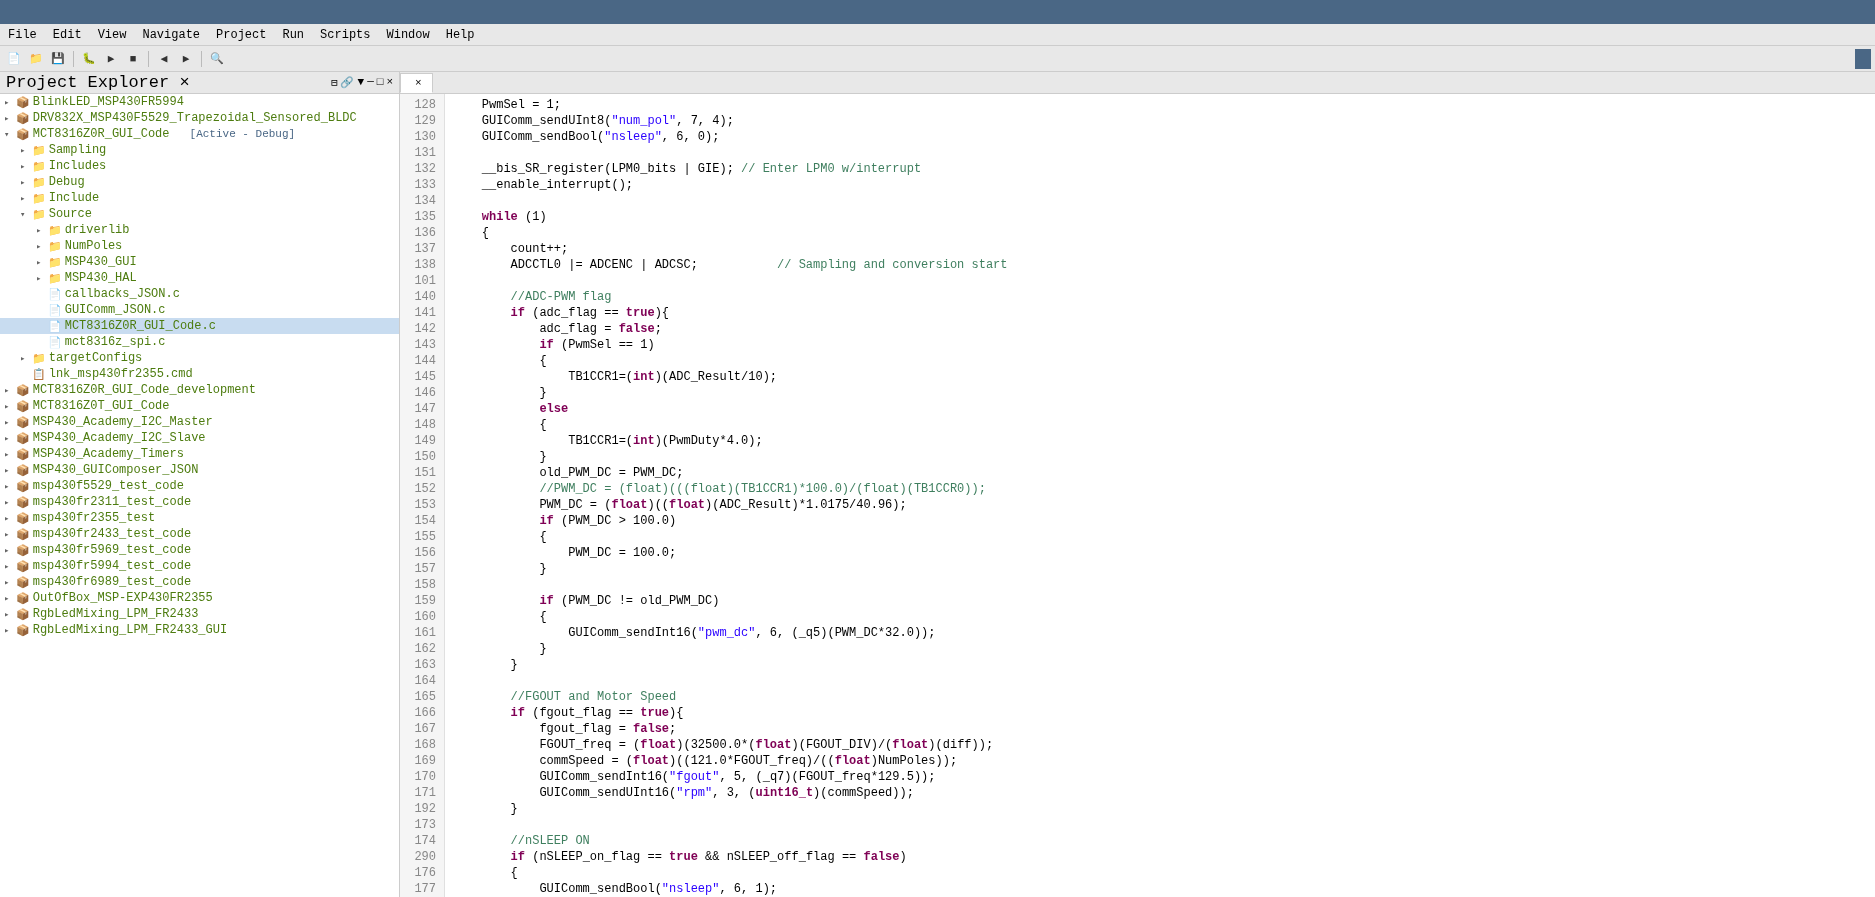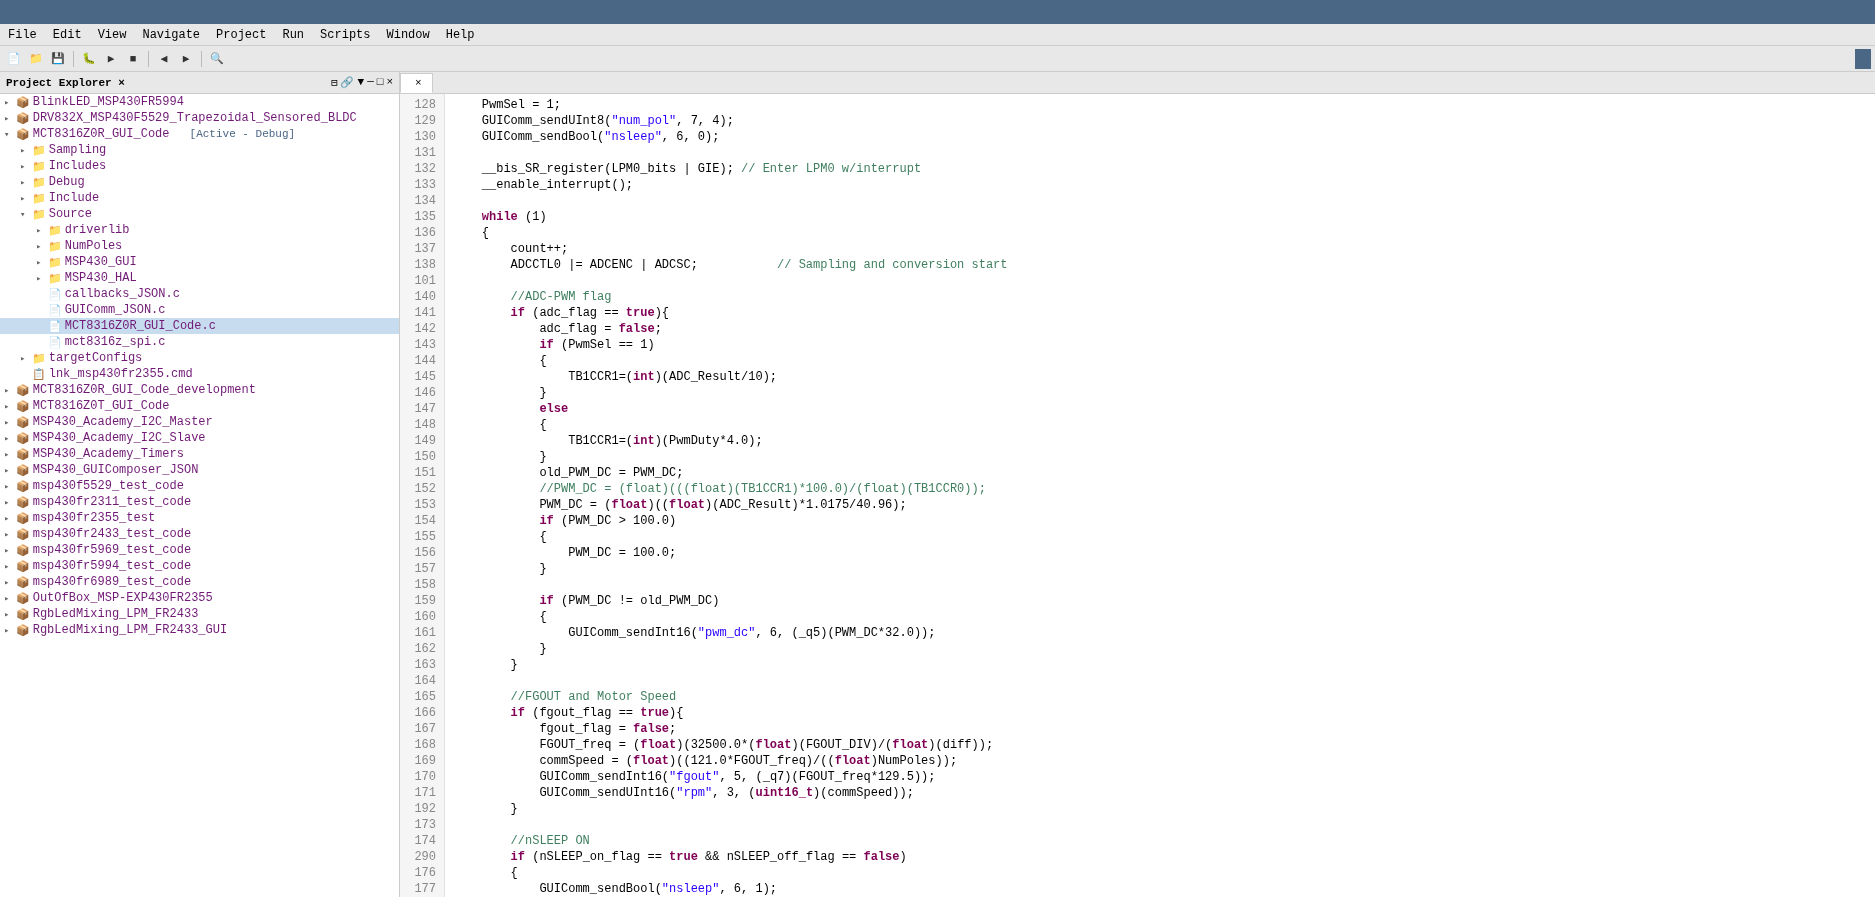--- a/index.html
+++ b/index.html
@@ -86,22 +86,22 @@
       background: #e8e8e8;
       padding: 3px 6px;
       font-size: 12px;
       border-bottom: 1px solid #ccc;
       display: flex;
       align-items: center;
       justify-content: space-between;
       height: 22px;
     }
     #project-header-title {
-      font-weight: bold;
-      font-size: 11px;
+      font-weight: normal;
+      font-size: 17px;
     }
     #project-header-icons {
       display: flex;
       gap: 3px;
     }
     #project-tree {
       overflow-y: auto;
       flex: 1;
       font-size: 12px;
     }
@@ -109,21 +109,21 @@
       display: flex;
       align-items: center;
       padding: 1px 0;
       cursor: pointer;
       white-space: nowrap;
     }
     .tree-item.selected { background: #c8dcf0; }
     .tree-indent { display: inline-block; }
     .tree-arrow { display: inline-block; width: 12px; font-size: 9px; color: #666; }
     .tree-icon { margin-right: 3px; font-size: 11px; }
-    .tree-label { font-size: 12px; color: #701a75; }
+    .tree-label { font-size: 12px; color: #4d7c0f; }
     .active-debug-badge { color: #4a6785; font-size: 11px; margin-left: 20px; }
 
     
     #editor-panel {
       flex: 1;
       display: flex;
       flex-direction: column;
       background: white;
     }
     #editor-tabs {

